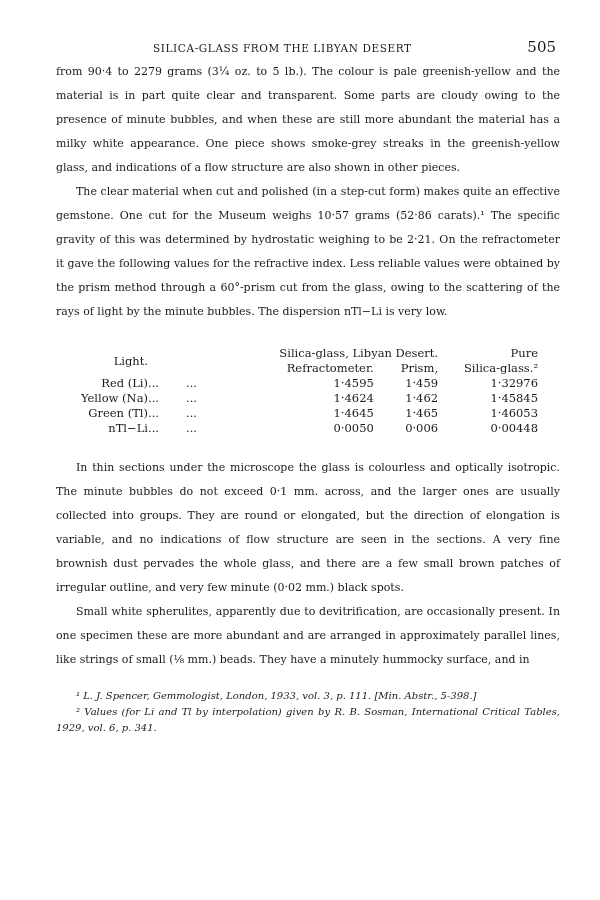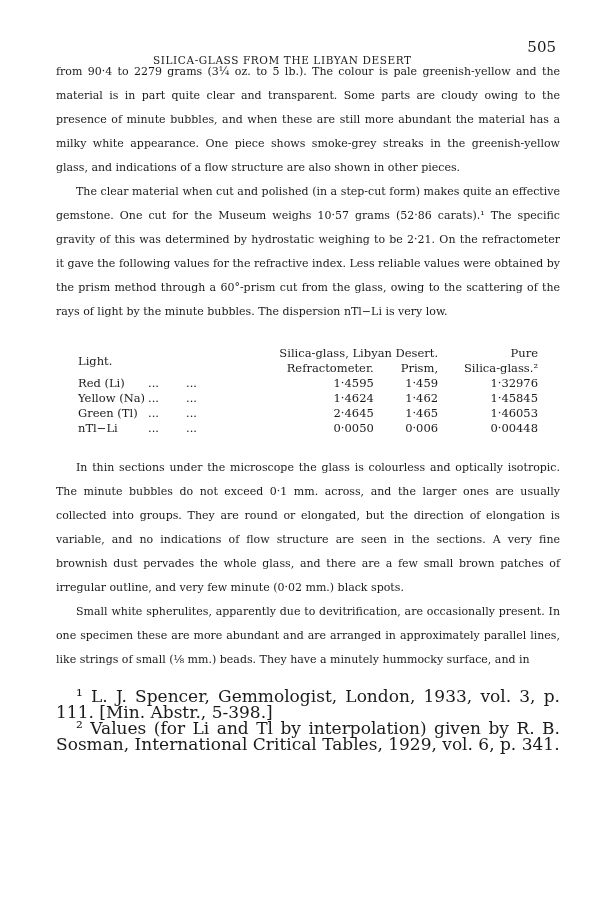--- a/index.html
+++ b/index.html
@@ -1,30 +1,30 @@
 <!DOCTYPE html>
 <html><head>
 <meta charset="utf-8">
 <style>
   html, body { margin: 0; padding: 0; background: #ffffff; }
   body { width: 600px; height: 900px; position: relative; overflow: hidden; color: #1a1a1a;
          font-family: "DejaVu Serif", serif; }
   .page { position: absolute; left: 56px; top: 38px; width: 504px; }
   .running-head { position: relative; height: 22px; font-size: 10.5px; letter-spacing: 0.6px; }
-  .running-head .title { position: absolute; left: 97px; top: 16px; }
+  .running-head .title { position: absolute; left: 97px; top: 4px; }
   .running-head .pageno { position: absolute; right: 4px; top: 0px; font-size: 15px; letter-spacing: 0; }
   p { margin: 0; font-size: 11px; line-height: 24px; text-align: justify; }
   p.indent { text-indent: 20px; }
   table.data { border-collapse: collapse; margin: 22px 0 20px 22px; font-size: 11.5px; width: 460px; }
   table.data td, table.data th { padding: 0; line-height: 15px; font-weight: normal; }
-  .c-light { width: 70px; text-align: left; }
+  .c-light { width: 70px; text-align: right; }
   .c-dots { width: 38px; text-align: left; }
   .c-num { text-align: right; }
   .footnotes { margin-top: 16px; font-size: 11.5px; line-height: 16px; }
-  .footnotes p { font-size: 17px; line-height: 16px; }
+  .footnotes p { font-size: 10px; line-height: 16px; font-style: italic; }
 </style>
 </head>
 <body>
 
 <div class="page">
   <div class="running-head">
     <span class="title">SILICA-GLASS FROM THE LIBYAN DESERT</span>
     <span class="pageno">505</span>
   </div>
 
@@ -60,21 +60,21 @@
       <td class="c-dots">...</td>
       <td class="c-dots">...</td>
       <td class="c-num">1·4624</td>
       <td class="c-num">1·462</td>
       <td class="c-num">1·45845</td>
     </tr>
     <tr>
       <td class="c-light">Green (Tl)</td>
       <td class="c-dots">...</td>
       <td class="c-dots">...</td>
-      <td class="c-num">2·4645</td>
+      <td class="c-num">1·4645</td>
       <td class="c-num">1·465</td>
       <td class="c-num">1·46053</td>
     </tr>
     <tr>
       <td class="c-light">nTl−Li</td>
       <td class="c-dots">...</td>
       <td class="c-dots">...</td>
       <td class="c-num">0·0050</td>
       <td class="c-num">0·006</td>
       <td class="c-num">0·00448</td>

